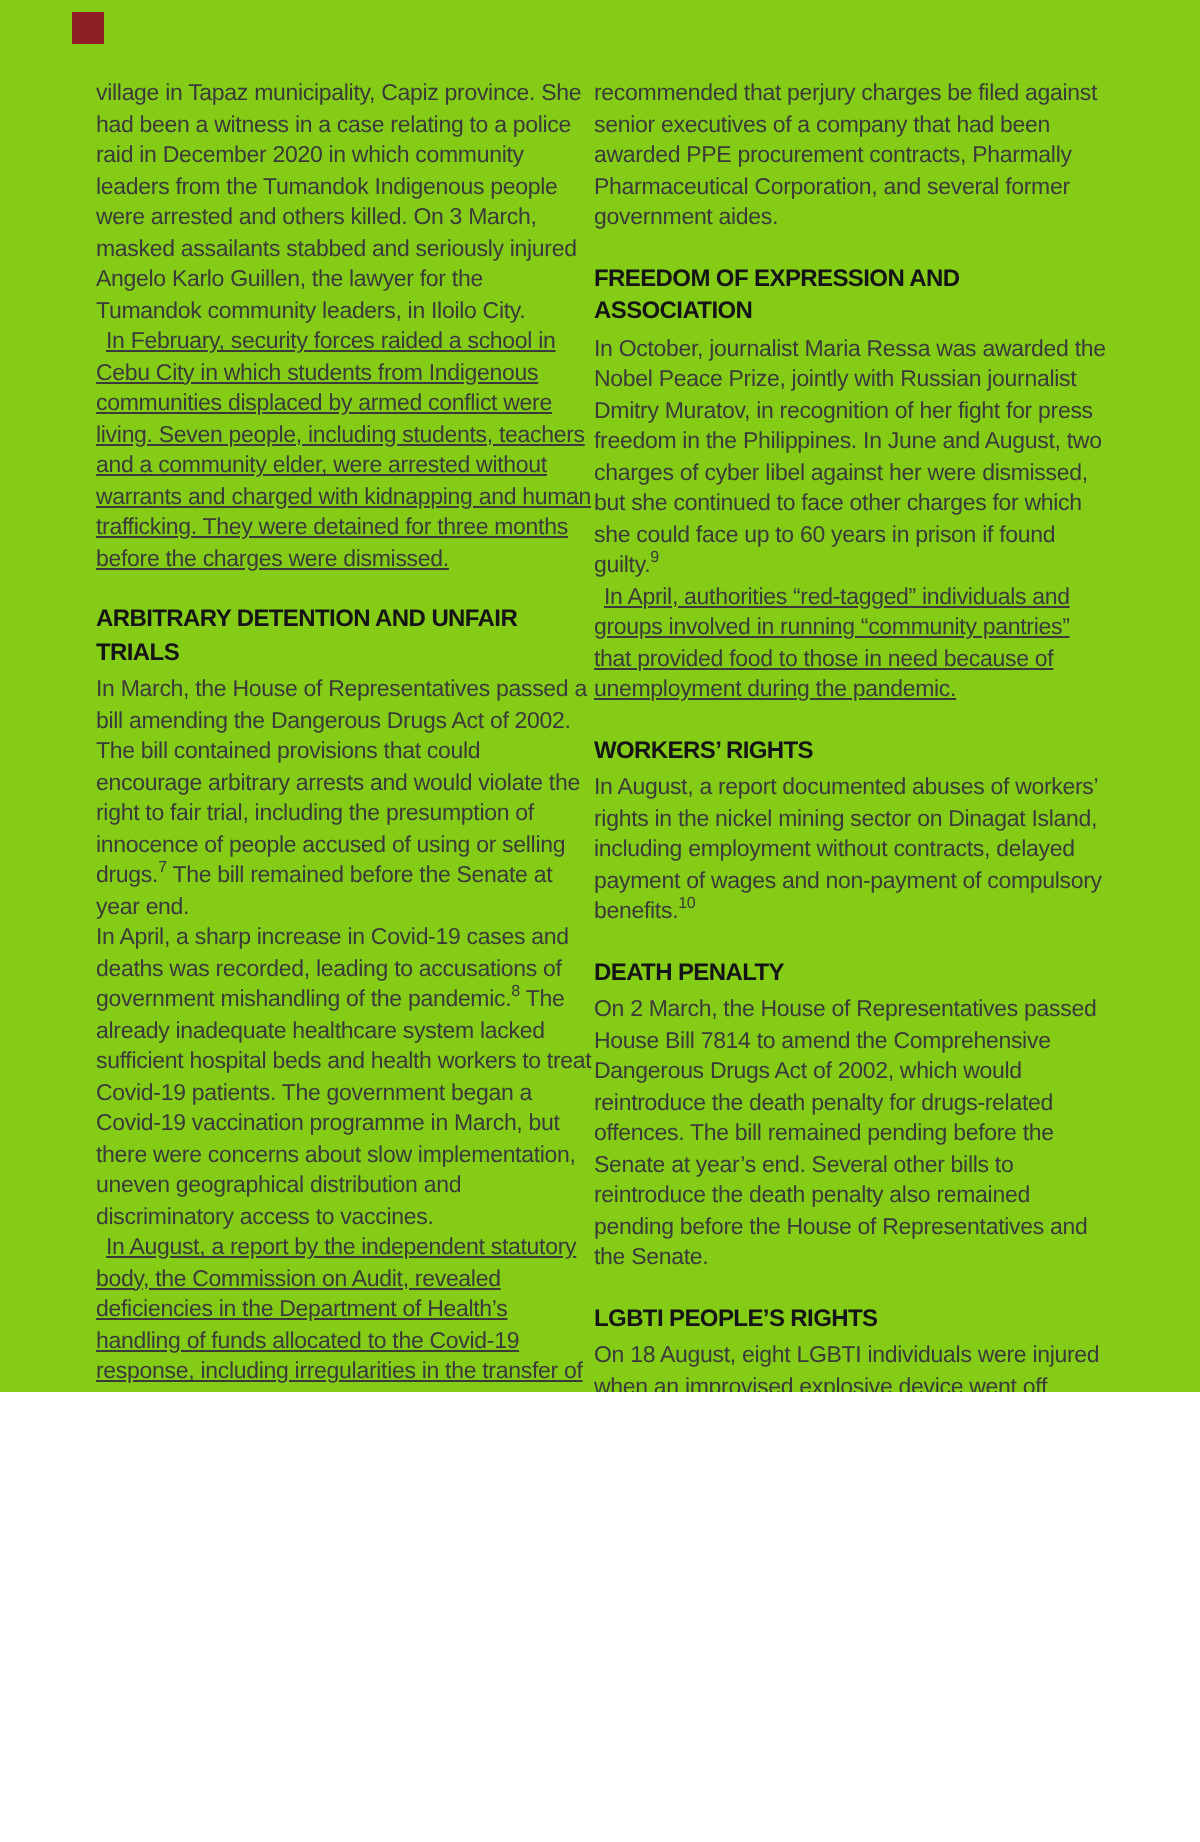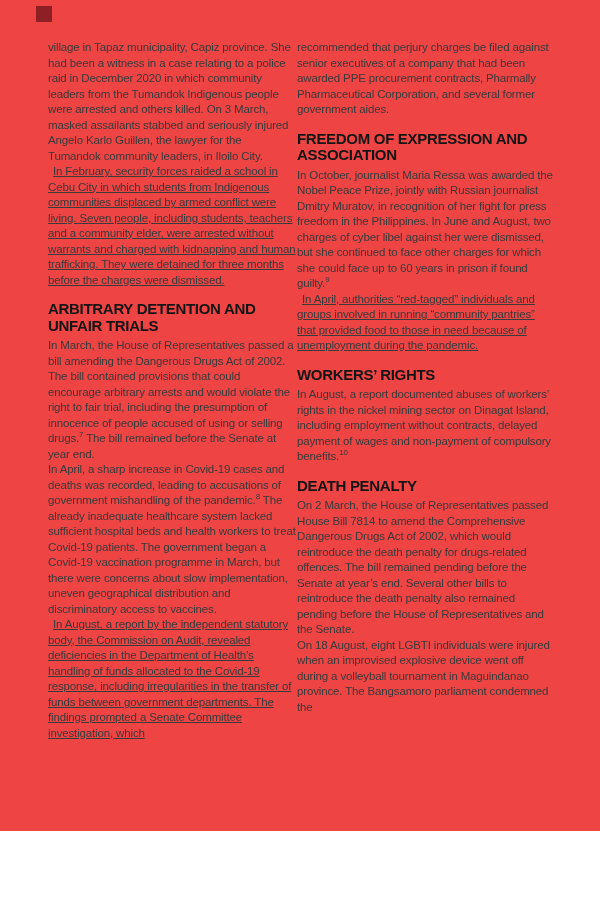--- a/index.html
+++ b/index.html
@@ -3,22 +3,22 @@
 <meta charset="utf-8">
 <style>
   html, body {
     margin: 0;
     padding: 0;
     background: #ffffff;
   }
   .page {
     position: relative;
     width: 600px;
-    height: 831px;
-    background: #ef4444;
+    height: 696px;
+    background: #84cc16;
     font-family: "Liberation Sans", sans-serif;
     overflow: hidden;
   }
   .corner-marker {
     position: absolute;
     left: 36px;
     top: 6px;
     width: 16px;
     height: 16px;
   }
@@ -28,21 +28,21 @@
     font-size: 11.5px;
     line-height: 15.5px;
     letter-spacing: -0.15px;
     color: #3a3a3a;
   }
   .col-left  { left: 48px;  width: 248px; }
   .col-right { left: 297px; width: 259px; }
   .col h2 {
     font-family: "Liberation Sans", sans-serif;
     font-weight: bold;
-    font-size: 15px;
+    font-size: 12px;
     line-height: 16.5px;
     letter-spacing: -0.3px;
     color: #141414;
     margin: 13px 0 4px 0;
     text-transform: uppercase;
   }
   .col p { margin: 0; }
   .col p.indent { text-indent: 5px; text-decoration: underline; }
   .col sup {
     font-size: 8px;
@@ -84,20 +84,21 @@
 
   <div class="col col-right">
       <p>recommended that perjury charges be filed against senior executives of a company that had been awarded PPE procurement contracts, Pharmally Pharmaceutical Corporation, and several former government aides.</p>
       <h2>FREEDOM OF EXPRESSION AND ASSOCIATION</h2>
       <p>In October, journalist Maria Ressa was awarded the Nobel Peace Prize, jointly with Russian journalist Dmitry Muratov, in recognition of her fight for press freedom in the Philippines. In June and August, two charges of cyber libel against her were dismissed, but she continued to face other charges for which she could face up to 60 years in prison if found guilty.<sup>9</sup></p>
       <p class="indent">In April, authorities “red-tagged” individuals and groups involved in running “community pantries” that provided food to those in need because of unemployment during the pandemic.</p>
       <h2>WORKERS’ RIGHTS</h2>
       <p>In August, a report documented abuses of workers’ rights in the nickel mining sector on Dinagat Island, including employment without contracts, delayed payment of wages and non-payment of compulsory benefits.<sup>10</sup></p>
       <h2>DEATH PENALTY</h2>
       <p>On 2 March, the House of Representatives passed House Bill 7814 to amend the Comprehensive Dangerous Drugs Act of 2002, which would reintroduce the death penalty for drugs-related offences. The bill remained pending before the Senate at year’s end. Several other bills to reintroduce the death penalty also remained pending before the House of Representatives and the Senate.</p>
+      <h2>LGBTI PEOPLE’S RIGHTS</h2>
       <p>On 18 August, eight LGBTI individuals were injured when an improvised explosive device went off during a volleyball tournament in Maguindanao province. The Bangsamoro parliament condemned the</p>
     </div>
 
   <div class="footer">
     <span class="page-number">300</span>
     <span class="report-title">Amnesty International Report 2021/22</span>
   </div>
 
 </div>
 

